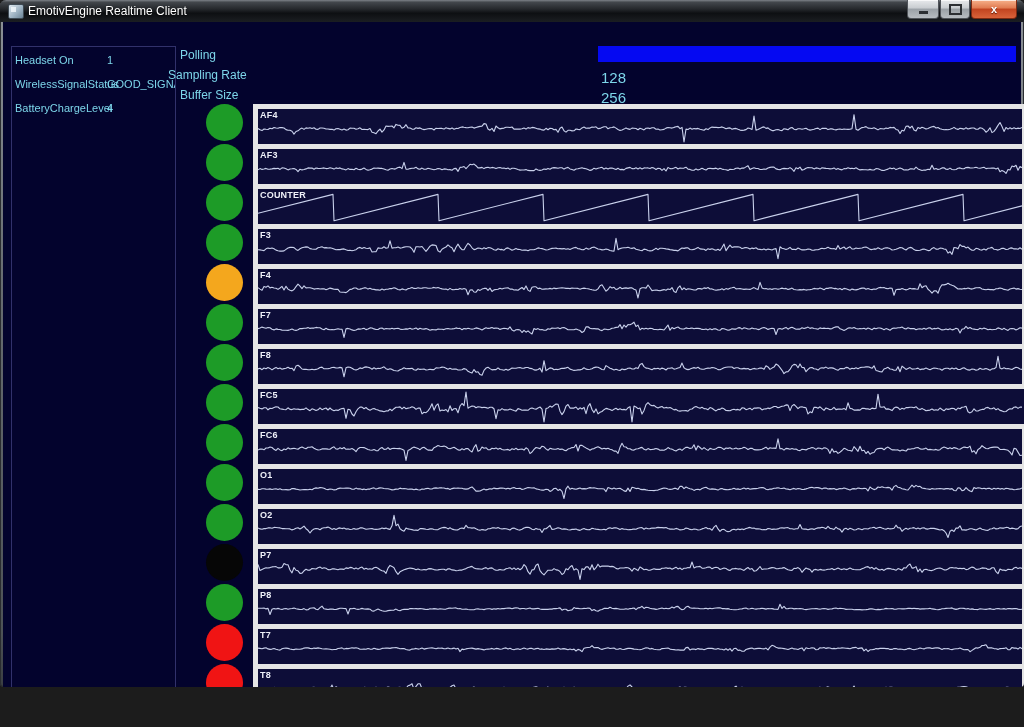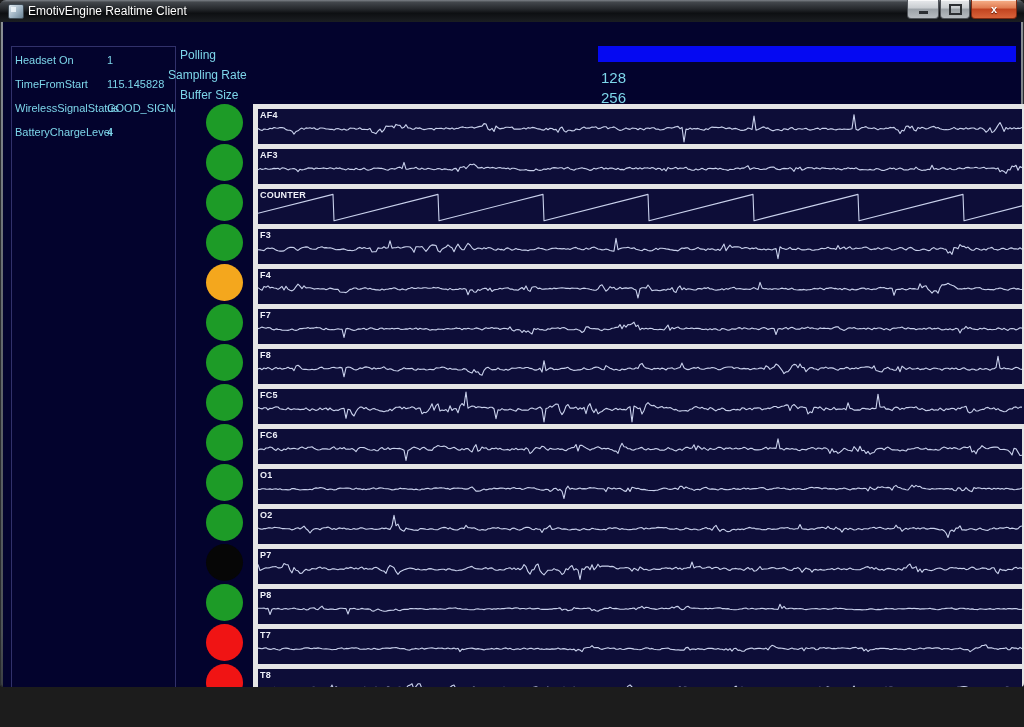--- a/index.html
+++ b/index.html
@@ -85,21 +85,20 @@
         <span>x</span>
       </div>
     </div>
   </div>
 
   <div class="client">
 
     <div class="info-panel">
       <div id="info-rows">
           <div class="info-row"><span class="info-label">Headset On</span><span class="info-value">1</span></div>
-          <div class="info-row"><span class="info-label">TimeFromStart</span><span class="info-value">115.145828</span></div>
           <div class="info-row"><span class="info-label">WirelessSignalStatus</span><span class="info-value">GOOD_SIGNAL</span></div>
           <div class="info-row"><span class="info-label">BatteryChargeLevel</span><span class="info-value">4</span></div>
         </div>
     </div>
 
     <span class="strip-label" style="left:177px;top:26px;">Polling</span>
     <div class="progress">
       <div class="progress-fill" id="progress-fill" style="width: 100%; background: rgb(5, 9, 242);"></div>
     </div>
 

